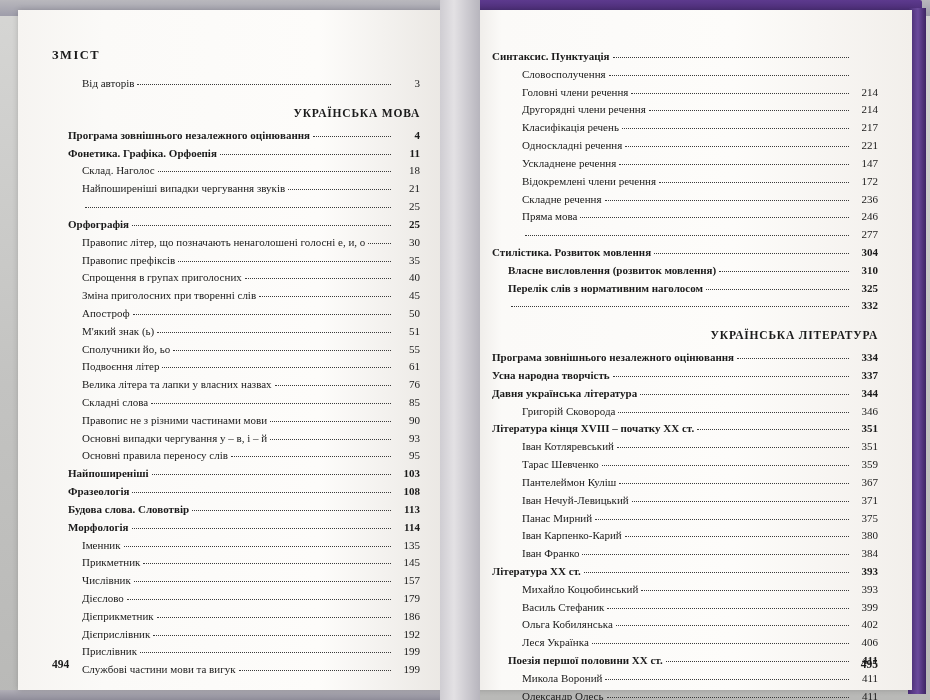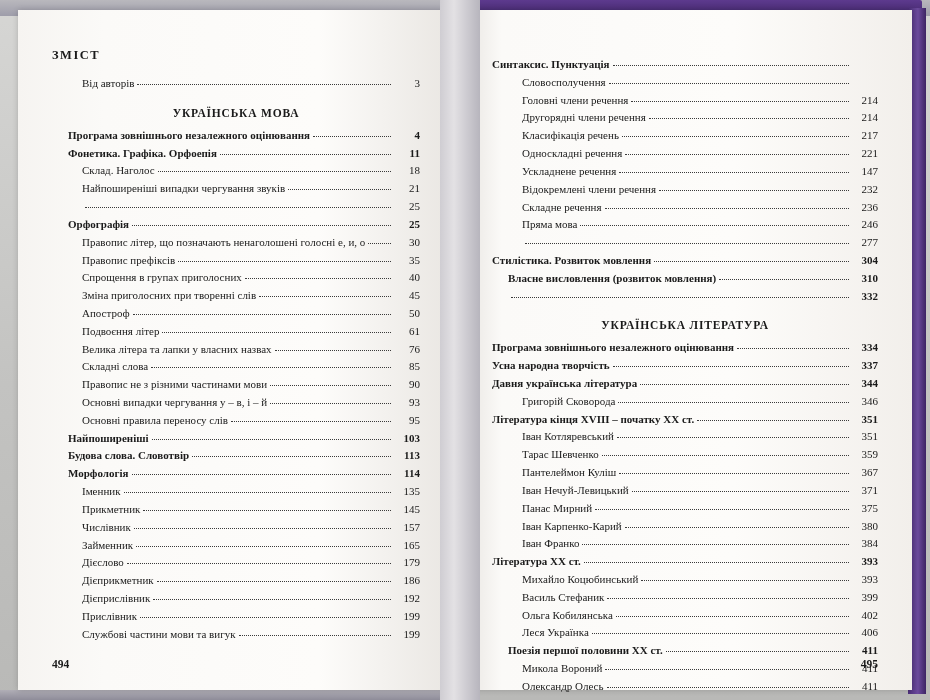--- a/index.html
+++ b/index.html
@@ -70,31 +70,31 @@
   }
   .content {
     position: absolute;
     top: 38px;
     bottom: 48px;
     left: 34px;
     right: 28px;
     font-size: 11px;
     color: #1a1a1a;
   }
-  .page-right .content { left: 26px; right: 34px; margin-top: 8px; }
+  .page-right .content { left: 26px; right: 34px; }
 
   .toc-title {
     text-align: left;
     font-weight: bold;
     font-size: 12.5px;
     letter-spacing: 1.5px;
     margin-bottom: 12px;
   }
   .section-head {
-    text-align: center;
+    text-align: right;
     font-weight: bold;
     font-size: 11.5px;
     letter-spacing: 0.8px;
     margin: 14px 0 8px 0;
   }
   .row {
     display: flex;
     align-items: baseline;
     line-height: 1.62;
     white-space: nowrap;
@@ -197,20 +197,30 @@
             <span class="lbl">Зміна приголосних при творенні слів</span>
             <span class="dots"></span>
             <span class="pg">45</span>
           </div>
           <div class="row lv2">
             <span class="lbl">Апостроф</span>
             <span class="dots"></span>
             <span class="pg">50</span>
           </div>
           <div class="row lv2">
+            <span class="lbl">М'який знак (ь)</span>
+            <span class="dots"></span>
+            <span class="pg">51</span>
+          </div>
+          <div class="row lv2">
+            <span class="lbl">Сполучники йо, ьо</span>
+            <span class="dots"></span>
+            <span class="pg">55</span>
+          </div>
+          <div class="row lv2">
             <span class="lbl">Подвоєння літер</span>
             <span class="dots"></span>
             <span class="pg">61</span>
           </div>
           <div class="row lv2">
             <span class="lbl">Велика літера та лапки у власних назвах</span>
             <span class="dots"></span>
             <span class="pg">76</span>
           </div>
           <div class="row lv2">
@@ -232,20 +242,25 @@
             <span class="lbl">Основні правила переносу слів</span>
             <span class="dots"></span>
             <span class="pg">95</span>
           </div>
           <div class="row lv1">
             <span class="lbl">Найпоширеніші</span>
             <span class="dots"></span>
             <span class="pg">103</span>
           </div>
           <div class="row lv1">
+            <span class="lbl">Фразеологія</span>
+            <span class="dots"></span>
+            <span class="pg">108</span>
+          </div>
+          <div class="row lv1">
             <span class="lbl">Будова слова. Словотвір</span>
             <span class="dots"></span>
             <span class="pg">113</span>
           </div>
           <div class="row lv1">
             <span class="lbl">Морфологія</span>
             <span class="dots"></span>
             <span class="pg">114</span>
           </div>
           <div class="row lv2">
@@ -255,25 +270,20 @@
           </div>
           <div class="row lv2">
             <span class="lbl">Прикметник</span>
             <span class="dots"></span>
             <span class="pg">145</span>
           </div>
           <div class="row lv2">
             <span class="lbl">Числівник</span>
             <span class="dots"></span>
             <span class="pg">157</span>
-          </div>
-          <div class="row lv2">
-            <span class="lbl">Займенник</span>
-            <span class="dots"></span>
-            <span class="pg">165</span>
           </div>
           <div class="row lv2">
             <span class="lbl">Дієслово</span>
             <span class="dots"></span>
             <span class="pg">179</span>
           </div>
           <div class="row lv2">
             <span class="lbl">Дієприкметник</span>
             <span class="dots"></span>
             <span class="pg">186</span>
@@ -332,21 +342,21 @@
             <span class="pg">221</span>
           </div>
           <div class="row lv2">
             <span class="lbl">Ускладнене речення</span>
             <span class="dots"></span>
             <span class="pg">147</span>
           </div>
           <div class="row lv2">
             <span class="lbl">Відокремлені члени речення</span>
             <span class="dots"></span>
-            <span class="pg">232</span>
+            <span class="pg">172</span>
           </div>
           <div class="row lv2">
             <span class="lbl">Складне речення</span>
             <span class="dots"></span>
             <span class="pg">236</span>
           </div>
           <div class="row lv2">
             <span class="lbl">Пряма мова</span>
             <span class="dots"></span>
             <span class="pg">246</span>
@@ -358,20 +368,25 @@
           </div>
           <div class="row lv0">
             <span class="lbl">Стилістика. Розвиток мовлення</span>
             <span class="dots"></span>
             <span class="pg">304</span>
           </div>
           <div class="row lv1">
             <span class="lbl">Власне висловлення (розвиток мовлення)</span>
             <span class="dots"></span>
             <span class="pg">310</span>
+          </div>
+          <div class="row lv1">
+            <span class="lbl">Перелік слів з нормативним наголосом</span>
+            <span class="dots"></span>
+            <span class="pg">325</span>
           </div>
           <div class="row lv1">
             <span class="lbl"></span>
             <span class="dots"></span>
             <span class="pg">332</span>
           </div>
         </div>
       <div id="right-sections">
           <div class="section-head">УКРАЇНСЬКА ЛІТЕРАТУРА</div>
           <div class="row lv0">

